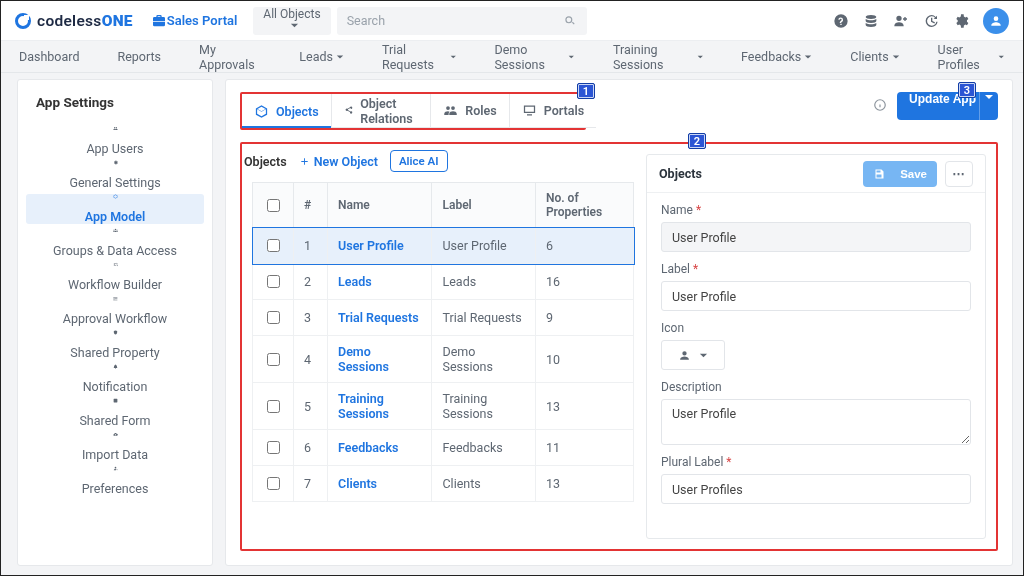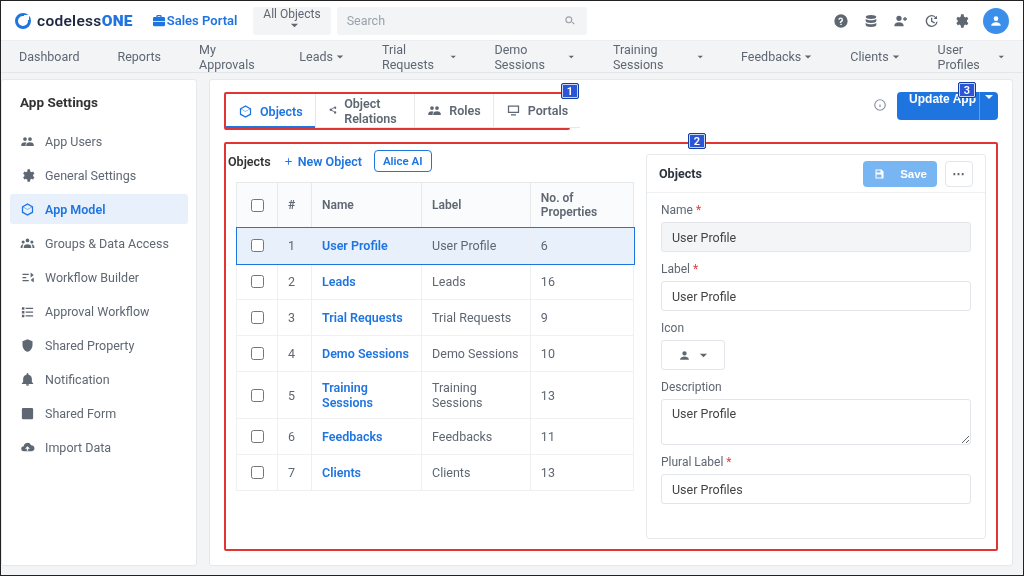--- a/index.html
+++ b/index.html
@@ -29,24 +29,24 @@
   .top-icons{margin-left:auto;display:flex;align-items:center;gap:14px;color:var(--gray-text);}
   .top-icons span{display:flex;align-items:center;cursor:pointer;}
   .top-icons svg{width:16px;height:16px;fill:currentColor;}
   .avatar{width:26px;height:26px;border-radius:50%;background:#3b8fea;display:flex;align-items:center;justify-content:center;}
   .avatar svg{fill:#fff;width:14px;height:14px;}
   
   .navrow{height:32px;background:var(--gray-bg);display:flex;align-items:center;padding:0 18px;gap:38px;color:var(--gray-text);font-size:12.5px;border-bottom:1px solid #e4e7ea;}
   .navrow .item{display:flex;align-items:center;cursor:pointer;gap:3px;}
   .navrow svg{width:8px;height:8px;fill:var(--gray-text);}
   
-  .shell{height:503px;background:var(--gray-bg);padding:6px 10px 10px 0;display:flex;gap:0;}
+  .shell{height:503px;background:var(--gray-bg);padding:6px 10px 10px 16px;display:flex;gap:0;}
   .sidepanel{width:196px;background:#fff;border:1px solid #e6e8eb;border-radius:3px;padding:12px 8px;}
   .sidehead{font-weight:700;color:#333;font-size:13.5px;padding:2px 10px 16px;}
-  .side-item{height:30px;display:flex;align-items:center;gap:10px;padding:0 10px;color:var(--gray-text);border-radius:3px;cursor:pointer;}
+  .side-item{height:30px;display:flex;align-items:center;gap:10px;padding:0 10px;color:var(--gray-text);border-radius:3px;cursor:pointer;flex-direction:column;}
   .side-item svg{width:15px;height:15px;fill:currentColor;}
   .side-item.active{background:var(--blue-light);color:var(--blue);font-weight:600;}
   .side-item + .side-item{margin-top:4px;}
   
   .main{flex:1;margin-left:12px;background:#fff;border:1px solid #e6e8eb;border-radius:3px;padding:12px 14px 14px;display:flex;flex-direction:column;}
   .tabbar-wrap{position:relative;border:2px solid var(--red);border-radius:2px;padding:0;display:flex;width:346px;}
   .tab{height:34px;display:flex;align-items:center;gap:7px;padding:0 12px;font-size:12.5px;font-weight:600;color:var(--gray-text);border-right:1px solid #e6e8eb;border-bottom:1px solid #e6e8eb;background:#fff;cursor:pointer;}
   .tab.active{color:var(--blue);box-shadow:inset 0 -2px 0 var(--blue);border-bottom:none;}
   .tab svg{width:15px;height:15px;fill:currentColor;}
   .topright{position:absolute;right:14px;top:12px;display:flex;align-items:center;gap:10px;}
@@ -259,20 +259,26 @@
         <svg viewBox="0 0 24 24">
           <path d="M5 3h14a2 2 0 0 1 2 2v14a2 2 0 0 1-2 2H5a2 2 0 0 1-2-2V5a2 2 0 0 1 2-2Zm2 4h10v2H7Zm0 4h10v2H7Zm0 4h6v2H7Z"></path>
         </svg>
         <span>Shared Form</span>
       </div>
     <div class="side-item">
         <svg viewBox="0 0 24 24">
           <path d="M19 18H6a4 4 0 0 1 0-8 6 6 0 0 1 11.6-1.5A4.5 4.5 0 0 1 19 18Zm-7-8-4 4h3v3h2v-3h3Z"></path>
         </svg>
         <span>Import Data</span>
+      </div>
+    <div class="side-item">
+        <svg viewBox="0 0 24 24">
+          <path d="M12 12a4 4 0 1 0-4-4 4 4 0 0 0 4 4Zm0 2c-3.3 0-8 1.7-8 5v1h10l2-2-2-2a17 17 0 0 0-2-2Zm7.5 1L17 17.5l2.5 2.5 2.5-2.5Z"></path>
+        </svg>
+        <span>Preferences</span>
       </div>
   </div>
 
   <div class="main" style="position:relative;">
 
     <div class="tabbar-wrap">
       <div class="tab active">
           <svg viewBox="0 0 24 24">
             <path d="M12 2 3 7v10l9 5 9-5V7ZM5 8.4l7 3.9v7.3l-7-3.9Zm14 0v7.3l-7 3.9v-7.3Zm-7-4.1 6.5 3.6L12 11.5 5.5 7.9Z"></path>
           </svg>

